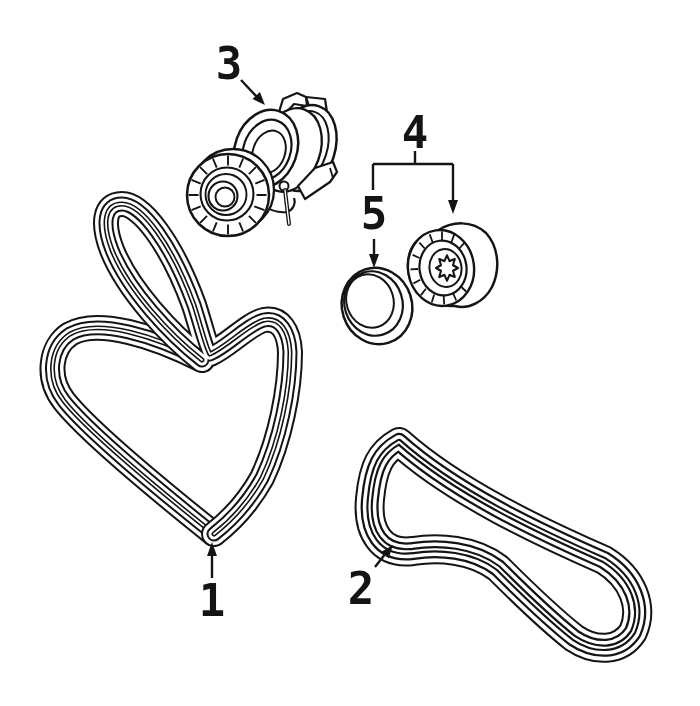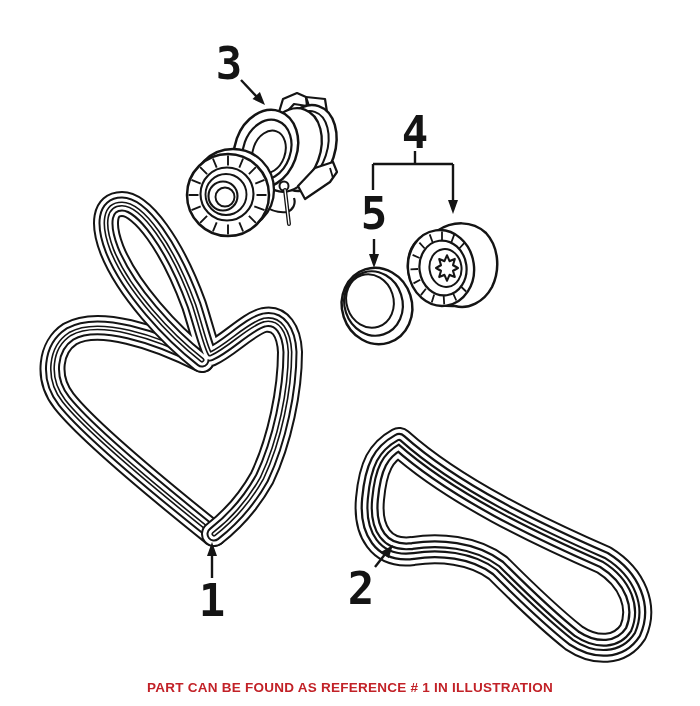--- a/index.html
+++ b/index.html
@@ -115,14 +115,13 @@
       <path class="callout-head" d="M212 542 L207 556 L217 556 Z"></path>
     </g>
     <g>
       <text class="callout-num" x="361" y="604">2</text>
       <path class="callout-line" d="M375 567 L386 553"></path>
       <path class="callout-head" d="M393 545 L388.7 558.3 L380.9 551.9 Z"></path>
     </g>
   </g>
 </svg>
 
-<div class="footer">PART CAN BE FOUND AS REFERENCE # 1 IN ILLUSTRATION</div>
 </div>
 
 </body></html>

